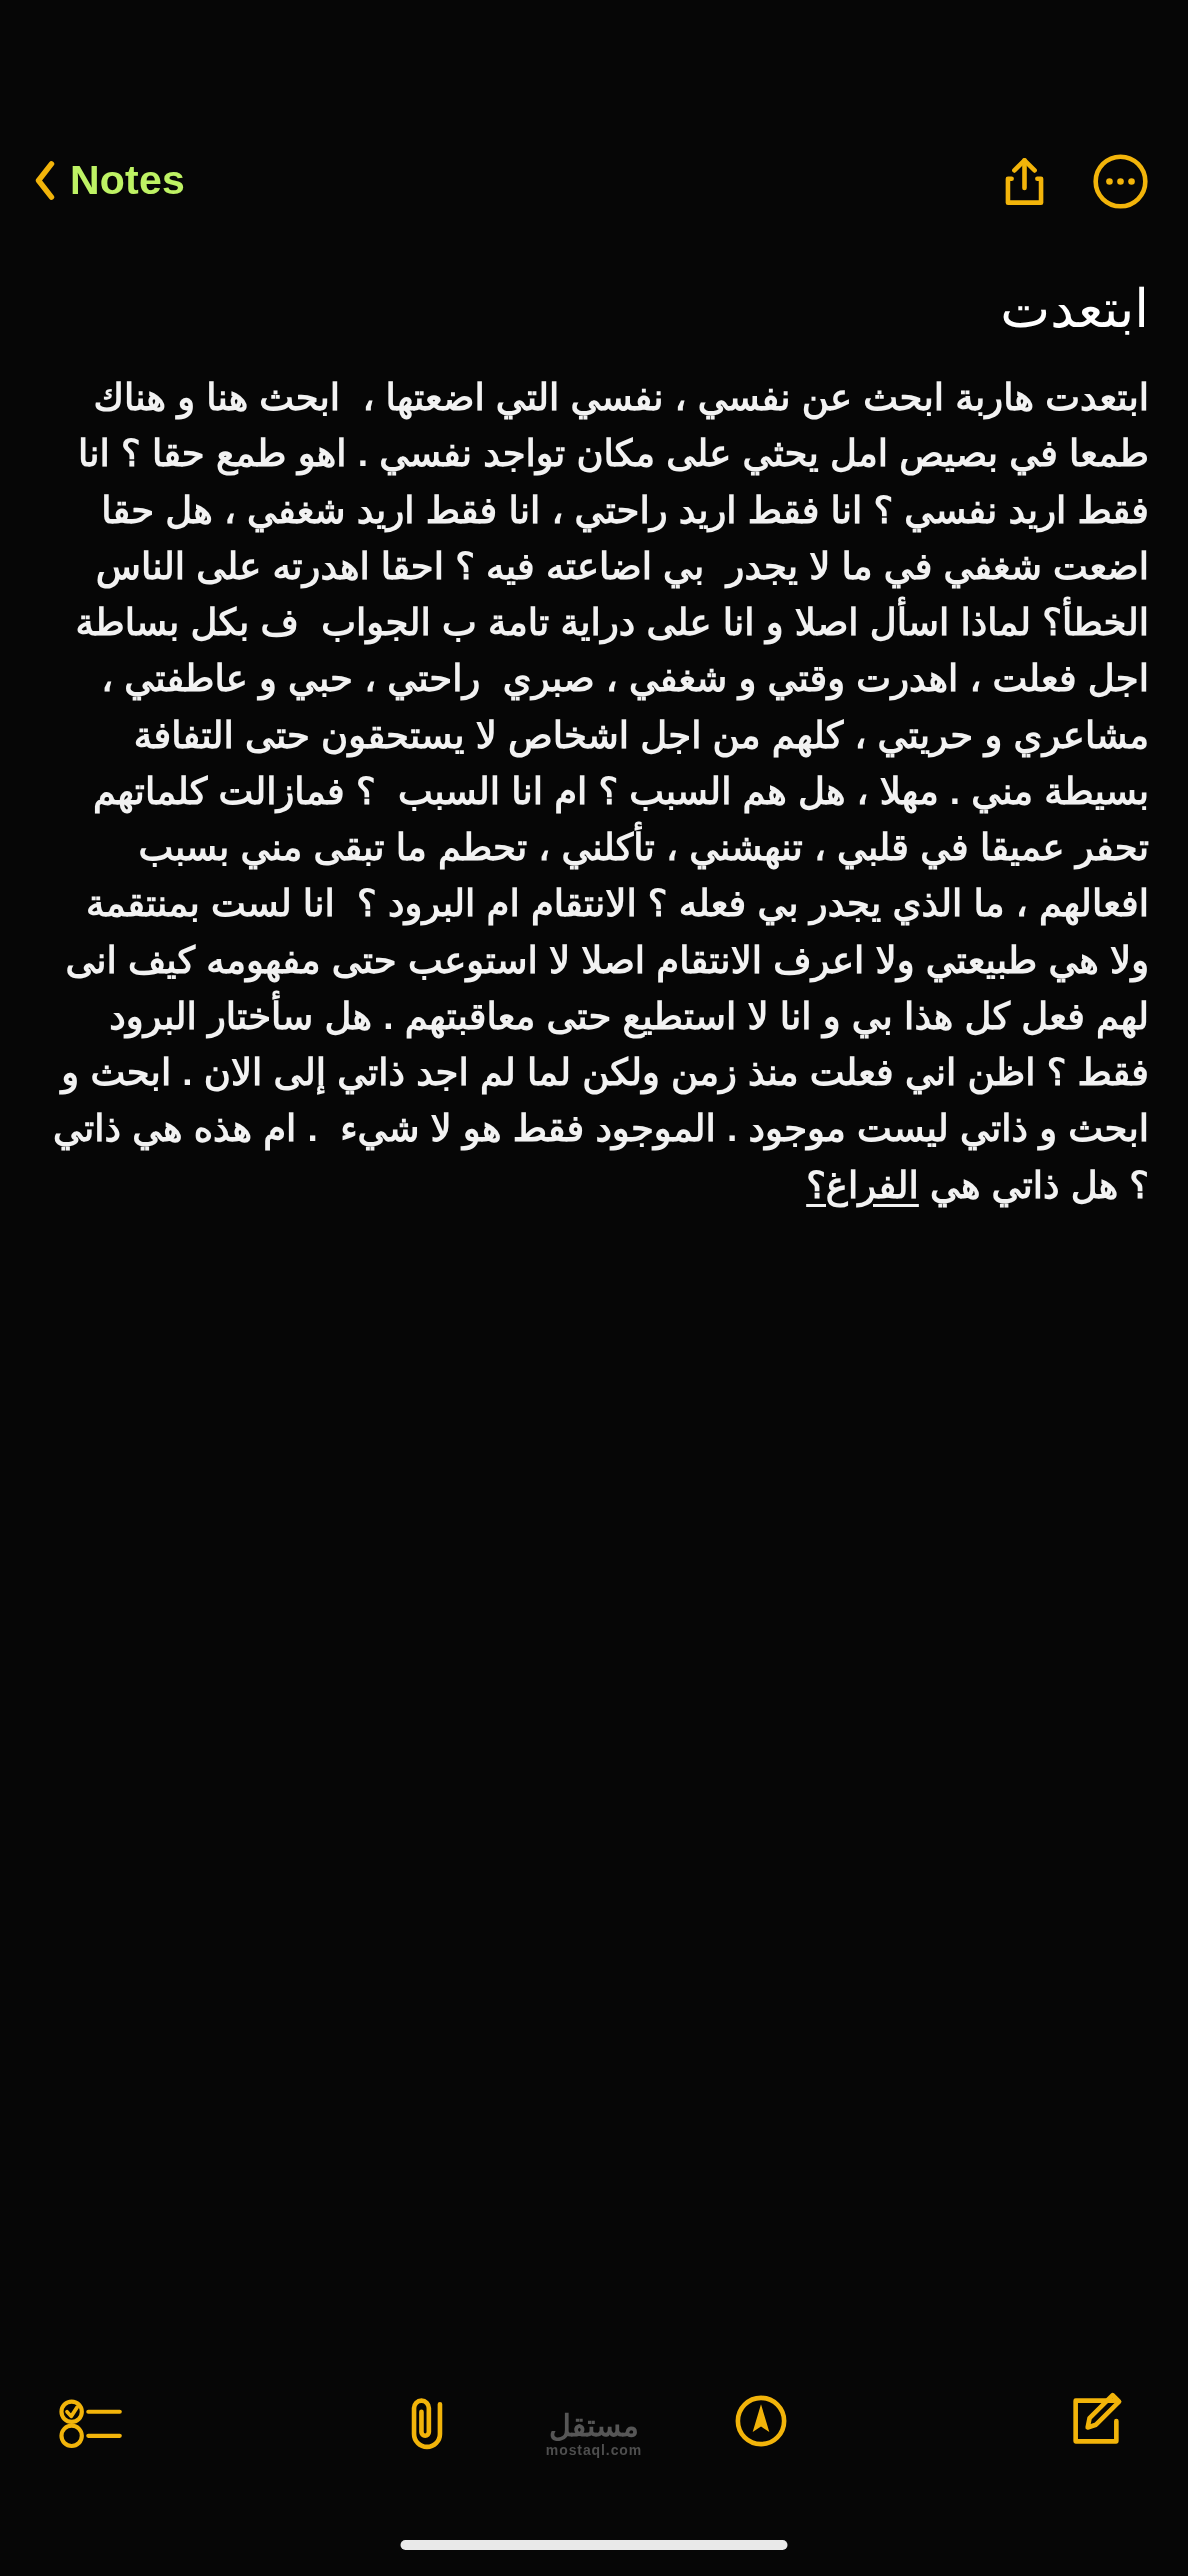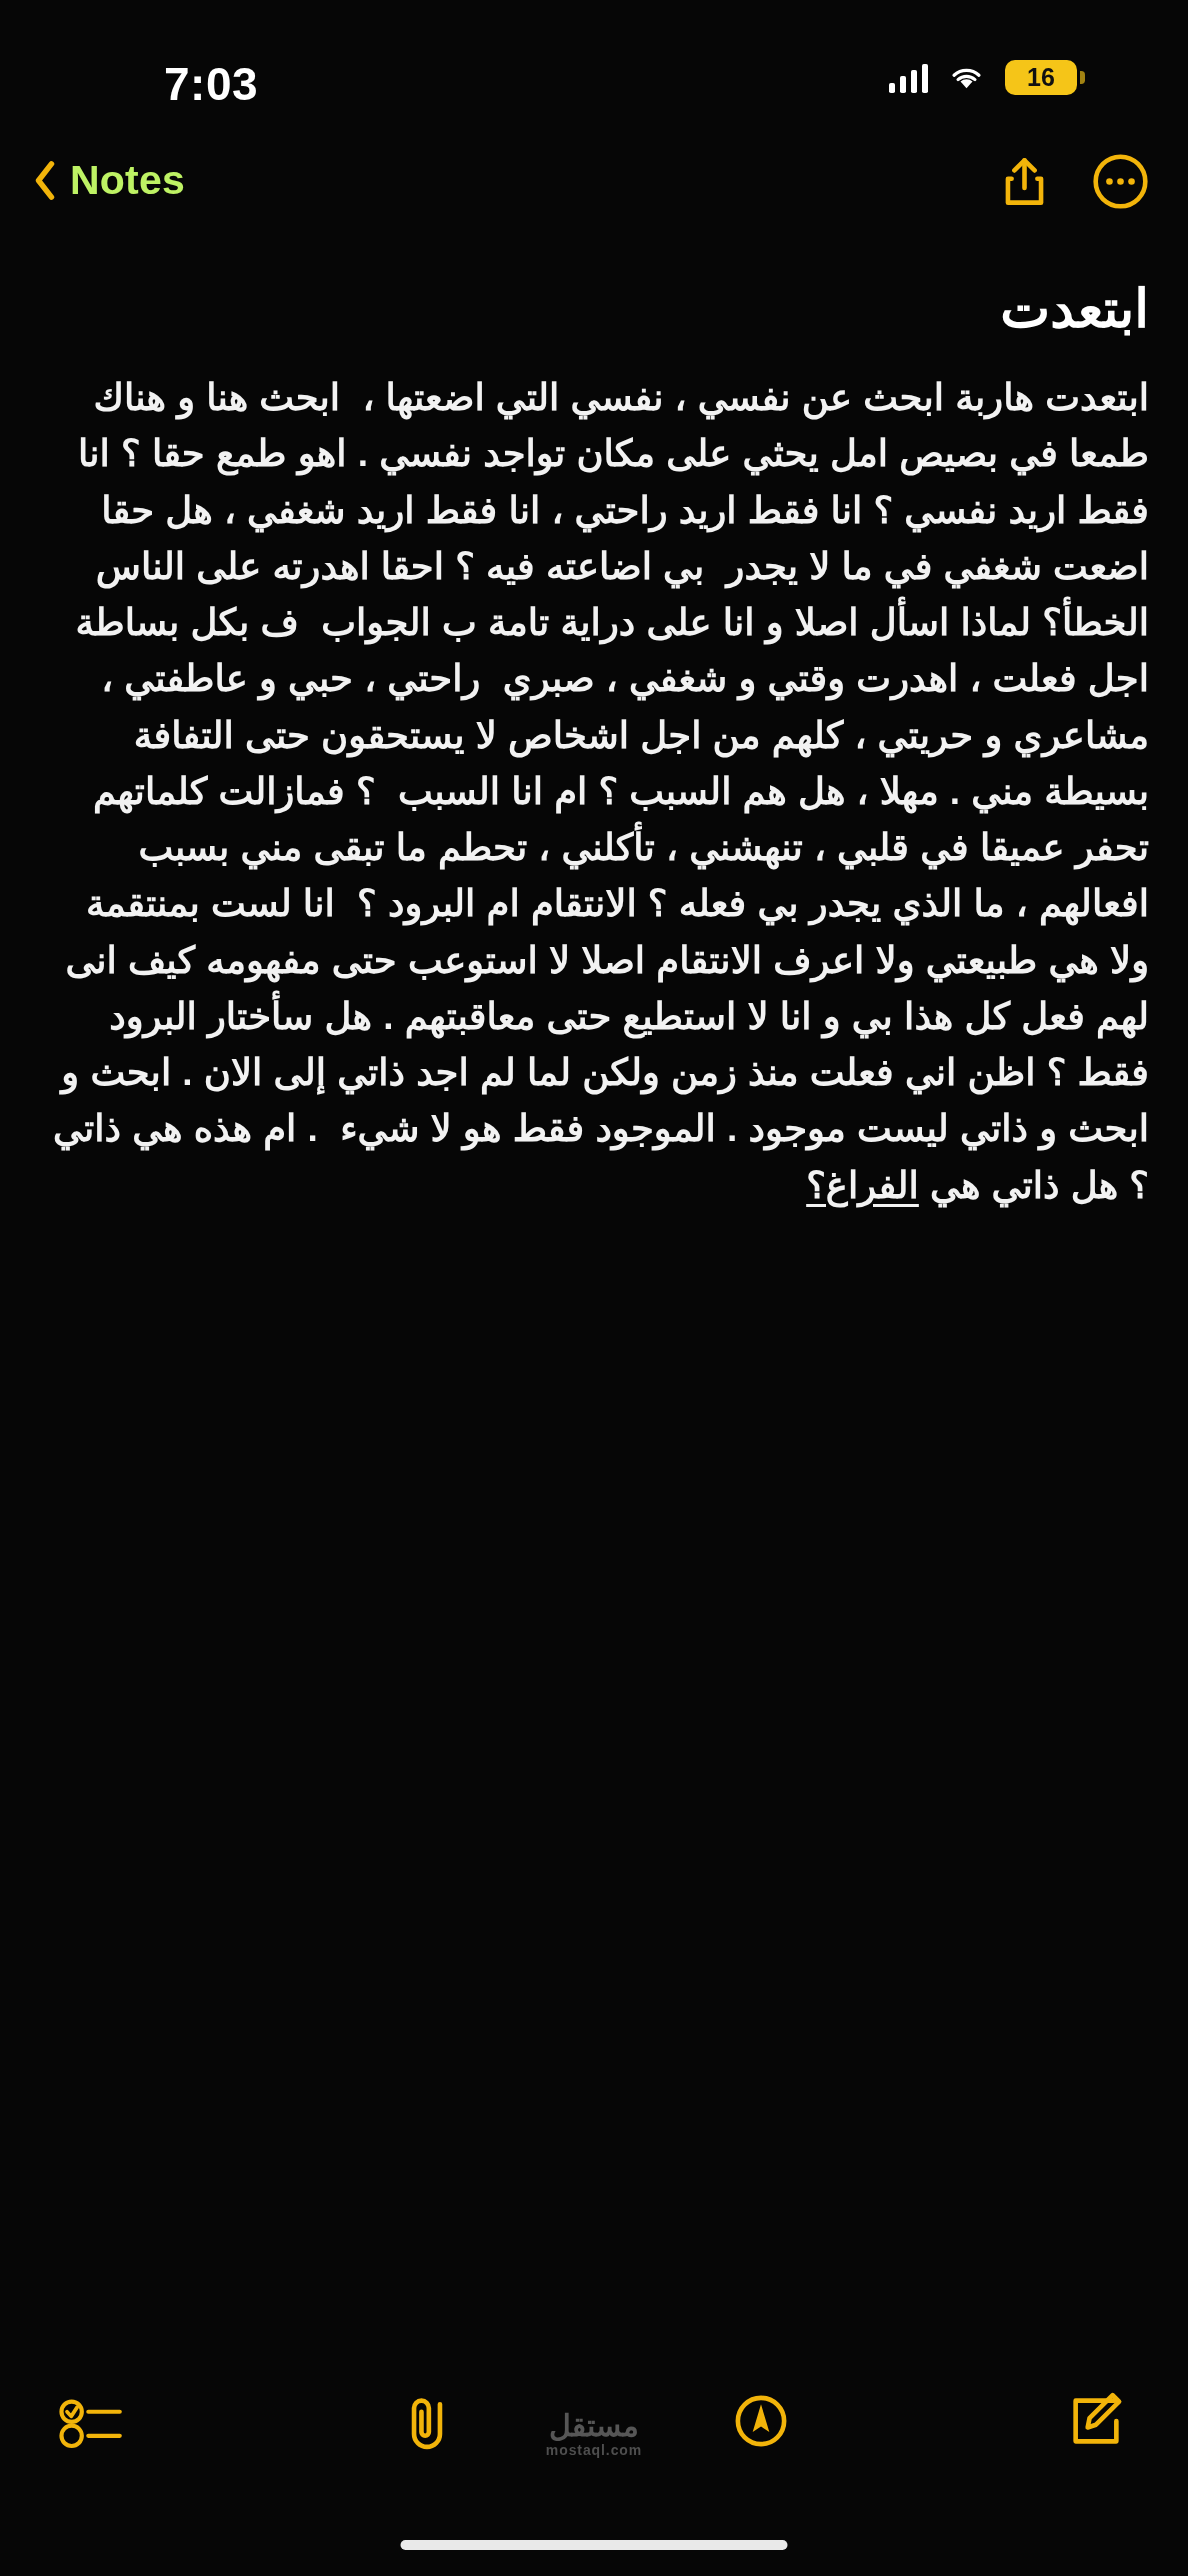--- a/index.html
+++ b/index.html
@@ -78,21 +78,21 @@
   .icon-btn { width:57px; height:57px; position:relative; }
   .icon-btn svg { display:block; width:57px; height:57px; }
 
   
   .note {
     position:absolute; top:276px; left:0; right:0;
     padding:0 39px;
     direction:rtl; text-align:right;
   }
   .note-title {
-    font-size:53px; font-weight:700; color:#ffffff;
+    font-size:53px; font-weight:400; color:#ffffff;
     line-height:1.25; margin-bottom:28px;
     letter-spacing:0px;
   }
   .note-body {
     font-size:37px; font-weight:700; color:#f2f2f2;
     line-height:1.52;
     white-space:pre-wrap;
     word-spacing:0.9px;
     text-align:right;
   }
@@ -123,41 +123,20 @@
   .home-ind {
     position:absolute; bottom:26px; left:50%; transform:translateX(-50%);
     width:387px; height:10px; border-radius:5.5px; background:#e9e9e9;
   }
 </style>
 </head>
 <body>
 
 <div id="screen">
 
-  <div class="statusbar">
-    <div class="sb-time">7:03</div>
-    <div class="sb-right">
-      <div class="cell-bars">
-        <i></i>
-          <i></i>
-          <i></i>
-          <i></i>
-      </div>
-      <div class="wifi">
-        <svg viewBox="0 0 40 32" aria-hidden="true">
-          <path d="M20 27.5 L13.5 20.2 a9.5 9.5 0 0 1 13 0 Z" fill="#ffffff"></path>
-          <path d="M6.5 13.2 a20 20 0 0 1 27 0" stroke="#ffffff" stroke-width="3.6" fill="none" stroke-linecap="round"></path>
-          <path d="M10.8 18 a14 14 0 0 1 18.4 0" stroke="#ffffff" stroke-width="3.4" fill="none" stroke-linecap="round"></path>
-        </svg>
-      </div>
-      <div class="battery">
-        <span class="lvl">16</span>
-      </div>
-    </div>
-  </div>
 
   <div class="navbar">
     <div class="nav-back">
       <span class="chev">
         <svg viewBox="0 0 26 44" aria-hidden="true">
           <path d="M20 4 L6 22 L20 40" stroke="#f2b40a" stroke-width="6" fill="none" stroke-linecap="round" stroke-linejoin="round"></path>
         </svg>
       </span>
       <span class="lbl">Notes</span>
     </div>

